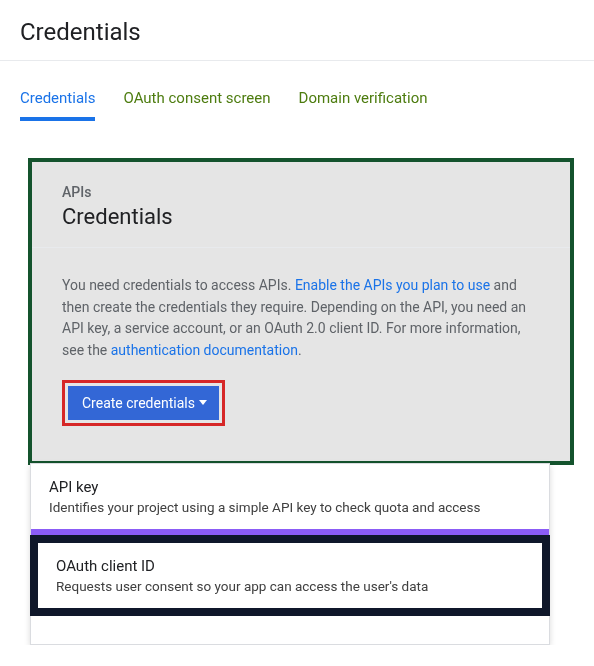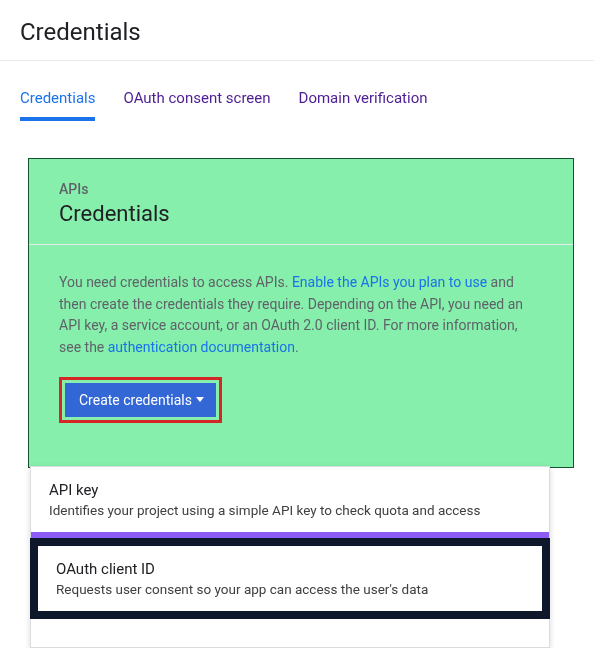--- a/index.html
+++ b/index.html
@@ -21,51 +21,51 @@
     .tabs {
       display: flex;
       gap: 28px;
       padding: 0 20px;
       margin-top: 28px;
       border-bottom: 1px solid transparent;
     }
     .tab {
       padding-bottom: 10px;
       font-size: 15px;
-      color: #4c1d95;
+      color: #4d7c0f;
       cursor: pointer;
       border-bottom: 4px solid transparent;
     }
     .tab.active {
       color: #1a73e8;
       border-bottom-color: #1a73e8;
     }
     .card {
       margin: 36px 20px 0 28px;
-      border: 1px solid #14532d;
-      background: #86efac;
+      border: 4px solid #14532d;
+      background: #e5e5e5;
       position: relative;
     }
     .card-header {
       padding: 22px 30px 18px 30px;
       border-bottom: 1px solid #e8eaed;
     }
     .card-eyebrow {
       font-size: 14px;
       color: #5f6368;
       font-weight: 500;
     }
     .card-title {
       font-size: 22px;
       color: #202124;
       font-weight: 400;
       margin-top: 4px;
     }
     .card-body {
-      padding: 27px 30px 44px 30px;
+      padding: 27px 30px 35px 30px;
     }
     .info-text {
       font-size: 14px;
       line-height: 1.55;
       color: #5f6368;
     }
     .info-text .link {
       color: #1a73e8;
       cursor: pointer;
     }

